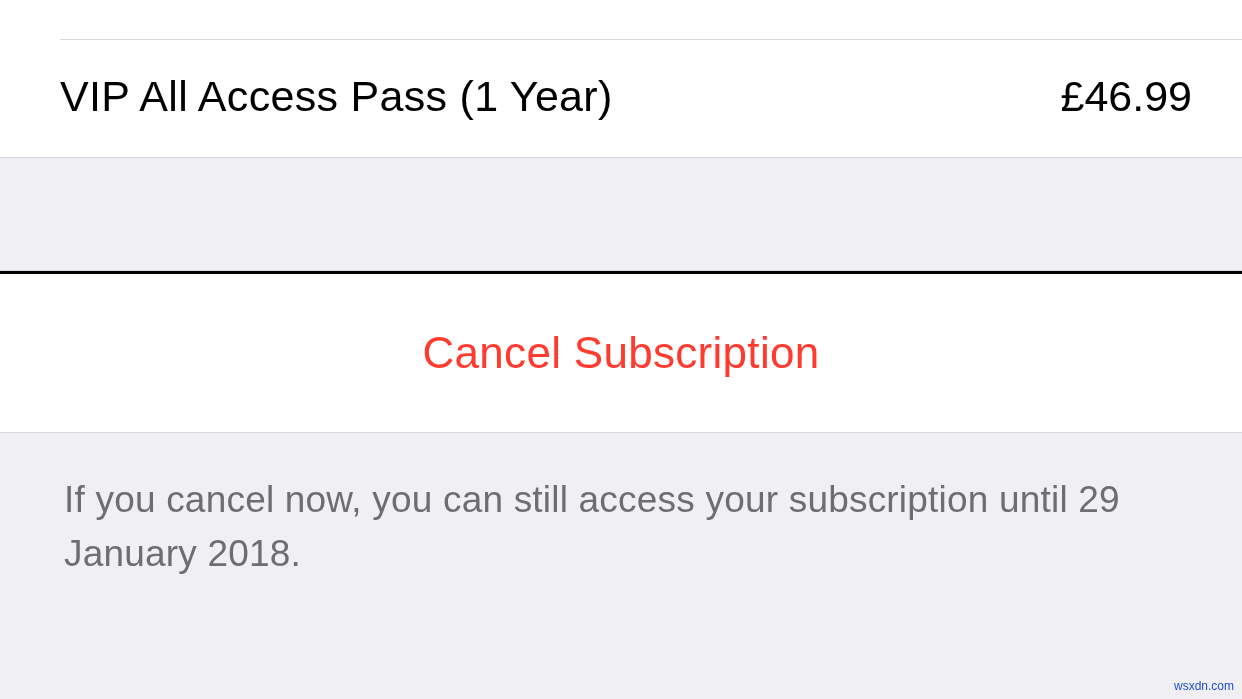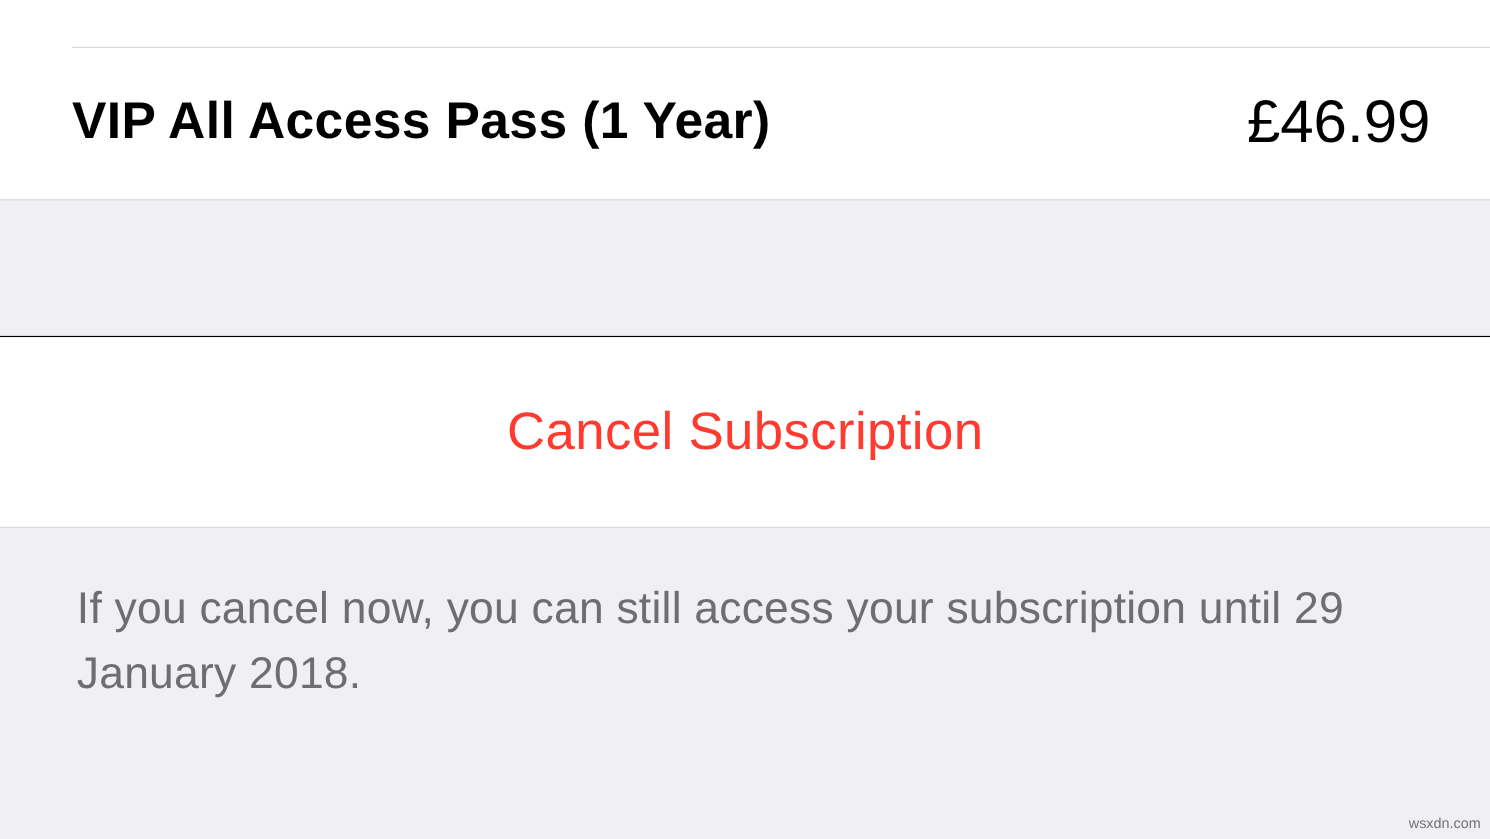--- a/index.html
+++ b/index.html
@@ -31,37 +31,37 @@
     .product-row {
       padding: 32px 50px 36px 60px;
       display: flex;
       justify-content: space-between;
       align-items: center;
       background: #ffffff;
     }
     .product-name {
       font-size: 43px;
       color: #000000;
-      font-weight: 700;
+      font-weight: 400;
       letter-spacing: 0.3px;
     }
     .product-price {
-      font-size: 50px;
+      font-size: 43px;
       color: #000000;
       font-weight: 400;
     }
     .gap-section {
       height: 114px;
       background: #efeff4;
       border-top: 1px solid #d9d9dd;
       border-bottom: 1px solid #d9d9dd;
     }
     .cancel-button-section {
       background: #a16207;
-      border-top: 1px solid #000000;
+      border-top: 3px solid #000000;
       border-bottom: 1px solid #d9d9dd;
     }
     .cancel-button {
       width: 100%;
       background: #ffffff;
       border: none;
       padding: 54px 0;
       font-size: 44px;
       color: #ff3b30;
       font-weight: 400;
@@ -75,21 +75,21 @@
       color: #6d6d72;
       line-height: 1.45;
       font-weight: 400;
       letter-spacing: 0.2px;
     }
     .watermark {
       position: absolute;
       bottom: 6px;
       right: 8px;
       font-size: 12px;
-      color: #737373;
+      color: #1d4ed8;
       font-weight: 400;
     }
   </style>
 </head>
 <body>
 
 <div class="top-section">
   <div class="top-spacer"></div>
   <div class="divider"></div>
   <div class="product-row">

